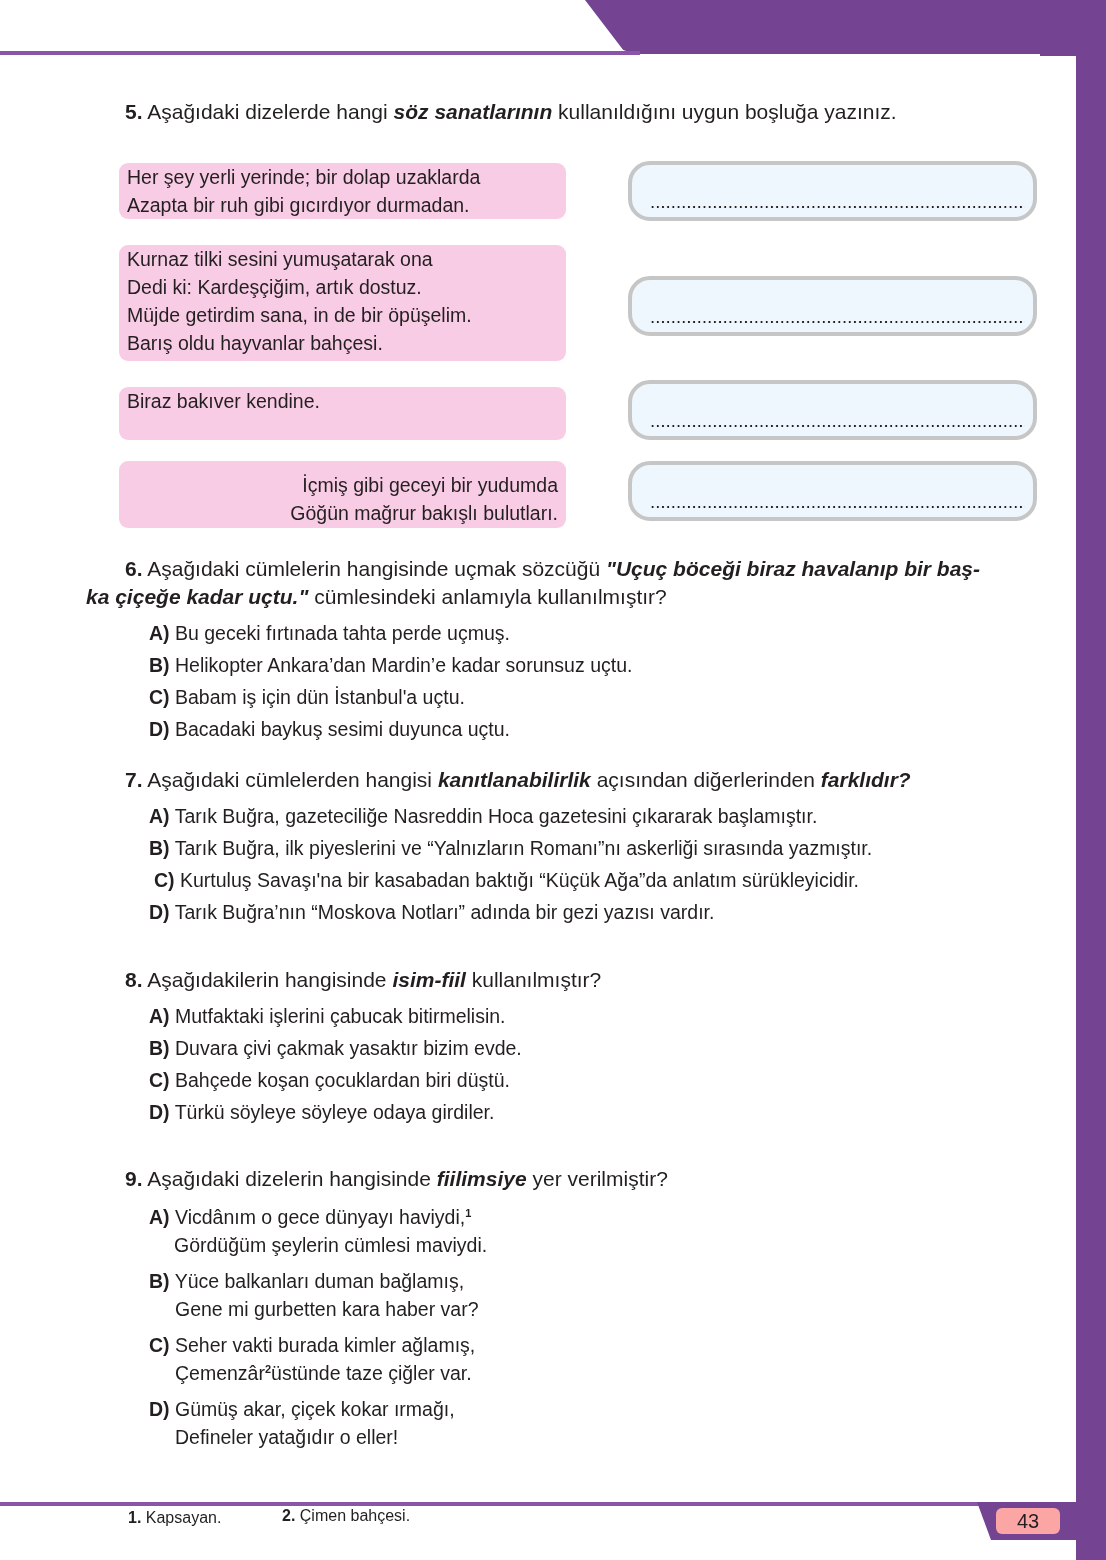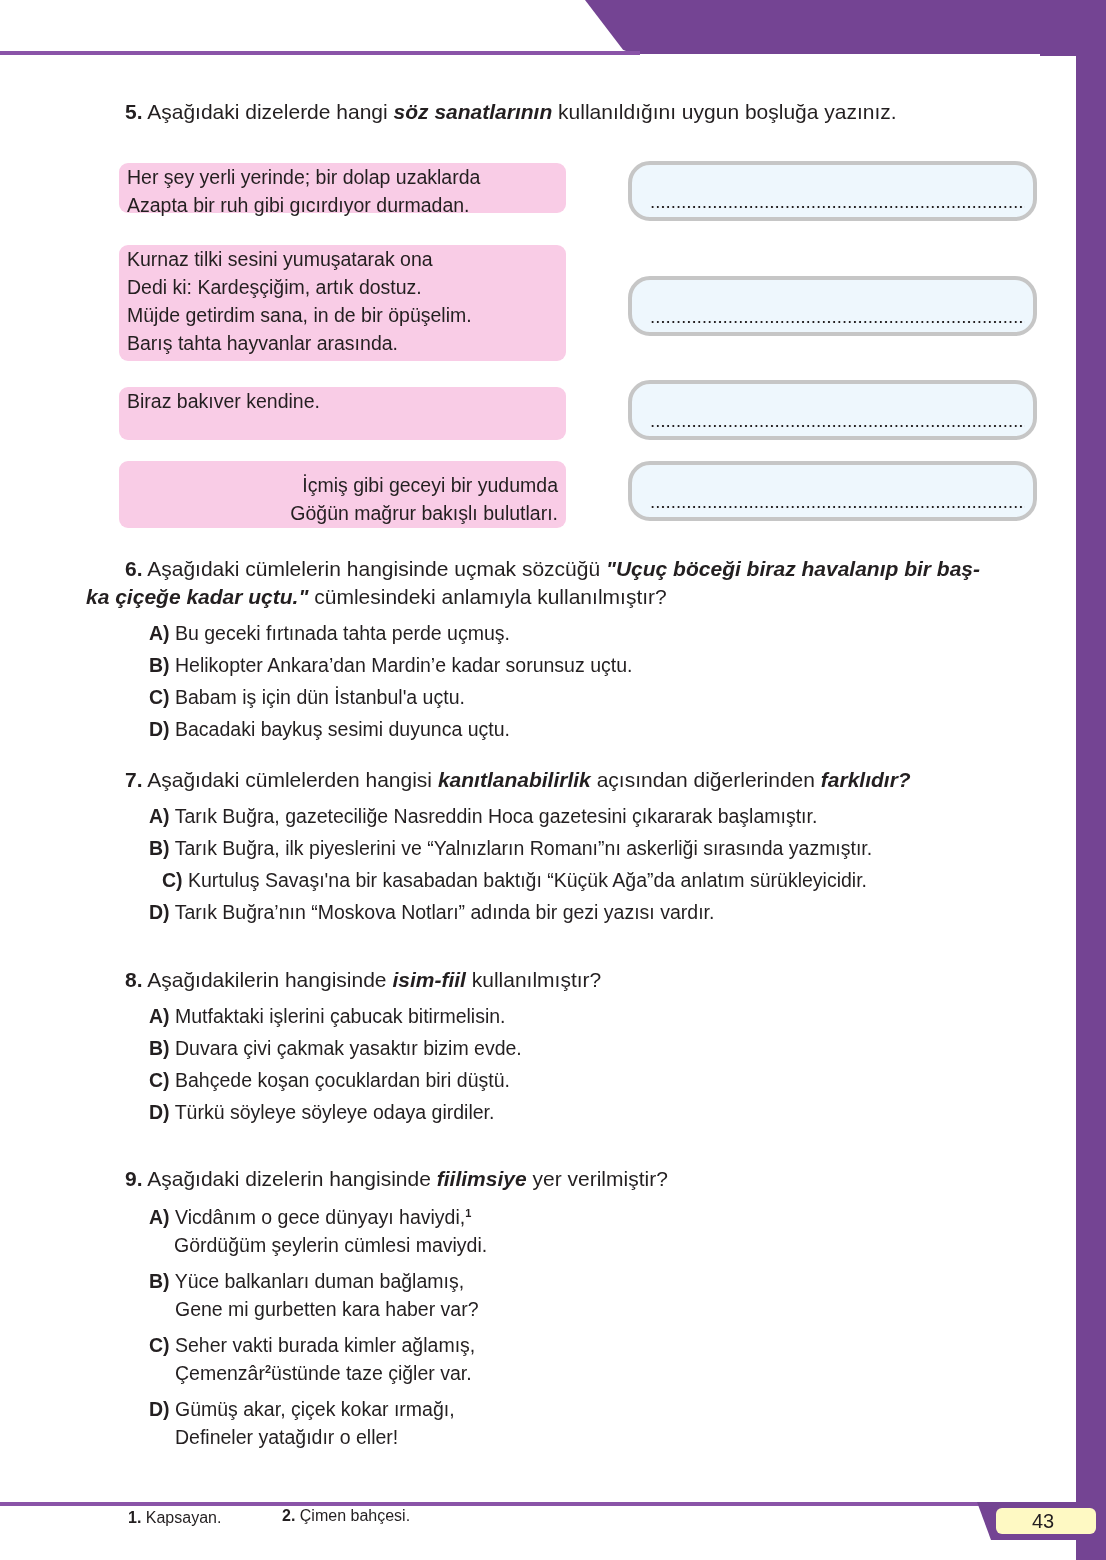--- a/index.html
+++ b/index.html
@@ -35,54 +35,54 @@
     background-size:5.2px 4px; background-repeat:repeat-x;
   }
   sup.fn { font-size:11px; font-weight:bold; vertical-align:super; line-height:0; }
 
   .bottom-rule { position:absolute; left:0; top:1502px; width:990px; height:4px; background:#8a54a8; }
   .page-tab {
     position:absolute; left:977px; top:1502px; width:129px; height:38px; background:#744493;
     clip-path:polygon(0 0,100% 0,100% 100%,14px 100%);
   }
   .page-num {
-    position:absolute; left:996px; top:1508px; width:64px; height:26px; background:#fef9c3;
-    border-radius:6px; text-align:left; font-size:20px; line-height:26px;padding-left:36px;
+    position:absolute; left:996px; top:1508px; width:64px; height:26px; background:#fca5a5;
+    border-radius:6px; text-align:center; font-size:20px; line-height:26px;
   }
   .footnote { position:absolute; top:1508px; font-size:16px; line-height:20px; }
   .footnote b { font-weight:bold; }
 </style>
 </head>
 <body>
 
 <div class="top-tab"></div>
 <div class="top-rule"></div>
 <div class="right-bar"></div>
 <div class="right-bar-top"></div>
 
 <div class="q" style="left:125px;top:98px;">
   <b class="num">5.</b>
   <span>Aşağıdaki dizelerde hangi</span>
   <span class="em">söz sanatlarının</span>
   <span>kullanıldığını uygun boşluğa yazınız.</span>
 </div>
 
-<div class="verse" style="top:163px;height:50px;">
+<div class="verse" style="top:163px;height:56px;">
   <div>Her şey yerli yerinde; bir dolap uzaklarda</div>
   <div>Azapta bir ruh gibi gıcırdıyor durmadan.</div>
 </div>
 <div class="answer-box" style="top:161px;">
     <div class="dots"></div>
   </div>
 
 <div class="verse" style="top:245px;height:116px;">
   <div>Kurnaz tilki sesini yumuşatarak ona</div>
   <div>Dedi ki: Kardeşçiğim, artık dostuz.</div>
   <div>Müjde getirdim sana, in de bir öpüşelim.</div>
-  <div>Barış tahta hayvanlar arasında.</div>
+  <div>Barış oldu hayvanlar bahçesi.</div>
 </div>
 <div class="answer-box" style="top:276px;">
     <div class="dots"></div>
   </div>
 
 <div class="verse" style="top:387px;height:53px;">
   <div>Biraz bakıver kendine.</div>
 </div>
 <div class="answer-box" style="top:380px;">
     <div class="dots"></div>
@@ -114,21 +114,21 @@
 
 <div class="q" style="left:125px;top:766px;">
   <b class="num">7.</b>
   <span>Aşağıdaki cümlelerden hangisi</span>
   <span class="em">kanıtlanabilirlik</span>
   <span>açısından diğerlerinden</span>
   <span class="em">farklıdır?</span>
 </div>
 <div class="opt" style="left:149px;top:802px;"><b>A)</b> <span>Tarık Buğra, gazeteciliğe Nasreddin Hoca gazetesini çıkararak başlamıştır.</span></div>
 <div class="opt" style="left:149px;top:834px;"><b>B)</b> <span>Tarık Buğra, ilk piyeslerini ve “Yalnızların Romanı”nı askerliği sırasında yazmıştır.</span></div>
-<div class="opt" style="left:162px;top:866px;"><b>C)</b> <span>Kurtuluş Savaşı'na bir kasabadan baktığı “Küçük Ağa”da anlatım sürükleyicidir.</span></div>
+<div class="opt" style="left:154px;top:866px;"><b>C)</b> <span>Kurtuluş Savaşı'na bir kasabadan baktığı “Küçük Ağa”da anlatım sürükleyicidir.</span></div>
 <div class="opt" style="left:149px;top:898px;"><b>D)</b> <span>Tarık Buğra’nın “Moskova Notları” adında bir gezi yazısı vardır.</span></div>
 
 <div class="q" style="left:125px;top:966px;">
   <b class="num">8.</b>
   <span>Aşağıdakilerin hangisinde</span>
   <span class="em">isim-fiil</span>
   <span>kullanılmıştır?</span>
 </div>
 <div class="opt" style="left:149px;top:1002px;"><b>A)</b> <span>Mutfaktaki işlerini çabucak bitirmelisin.</span></div>
 <div class="opt" style="left:149px;top:1034px;"><b>B)</b> <span>Duvara çivi çakmak yasaktır bizim evde.</span></div>

